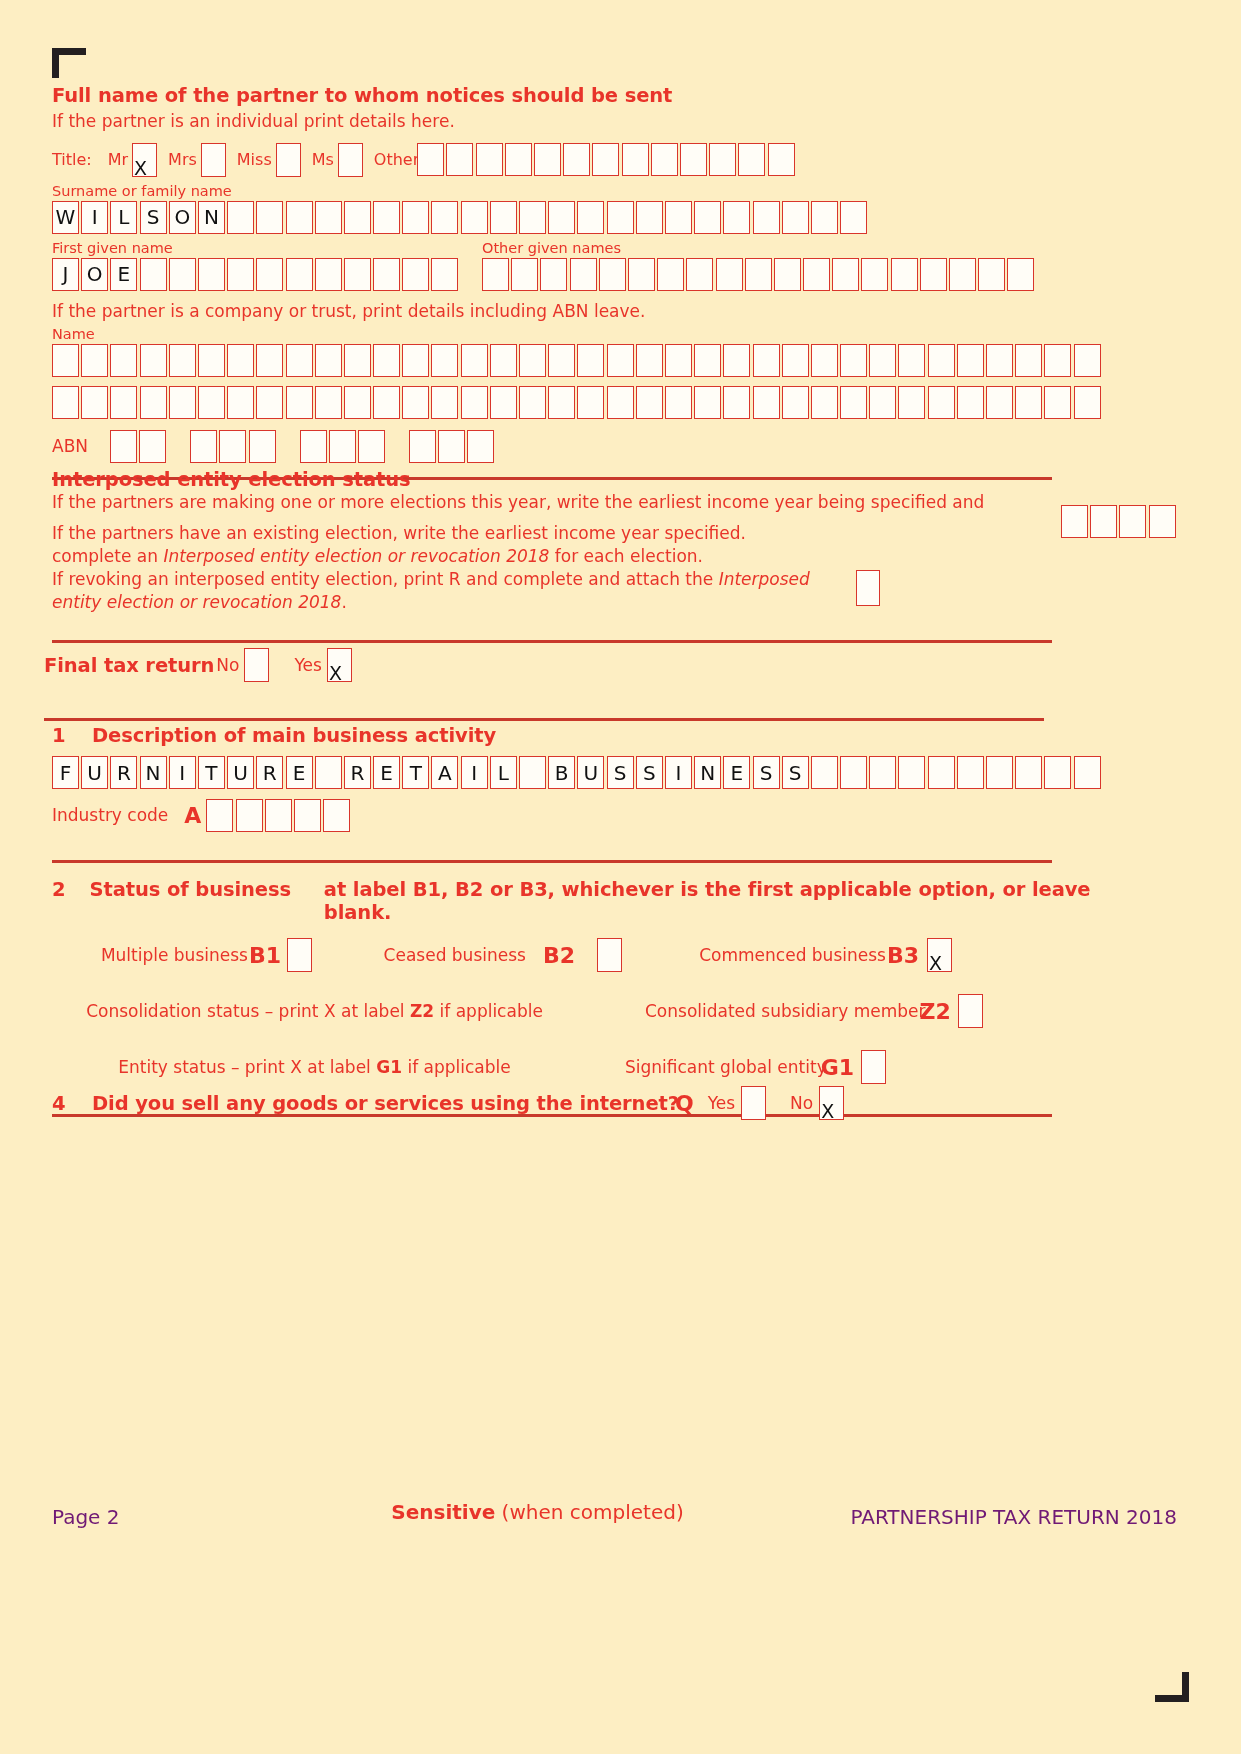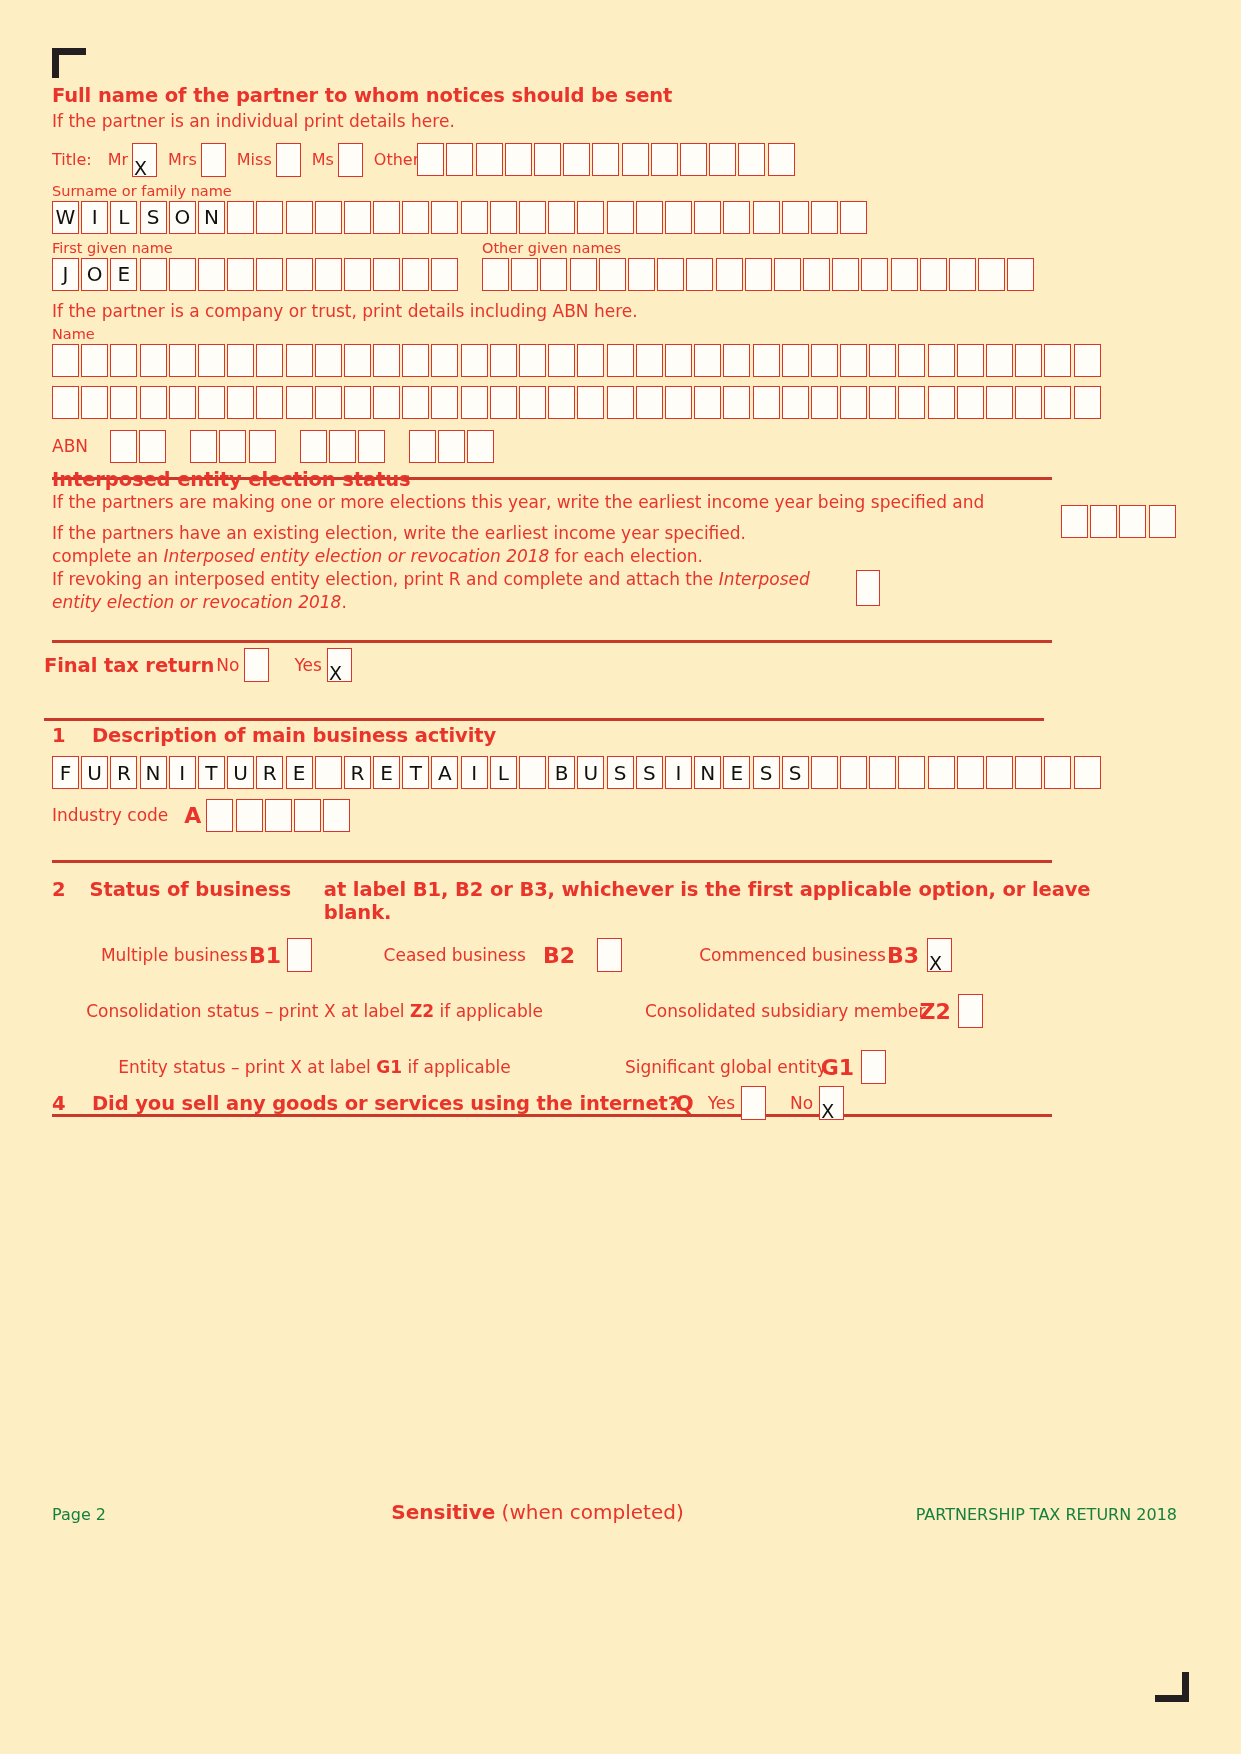--- a/index.html
+++ b/index.html
@@ -77,21 +77,21 @@
   }
 
   .lbl-bold { font-weight: bold; }
   .code-lbl {
     font-size: 22px; font-weight: bold; color: #e8342a;
   }
 
   
   .abs { position: absolute; }
 
-  .footer-txt { font-size: 16px; color: #15803d; }
+  .footer-txt { font-size: 20px; color: #701a75; }
   .sens { font-size: 20px; color: #e8342a; }
   .sens b { font-weight: bold; }
 </style>
 </head>
 <body>
 
 <div class="page">
 
   <div class="corner-tl"></div>
   <div class="corner-br"></div>
@@ -205,21 +205,21 @@
           <span class="cbox"></span>
           <span class="cbox"></span>
           <span class="cbox"></span>
           <span class="cbox"></span>
           <span class="cbox"></span>
           <span class="cbox"></span>
           <span class="cbox"></span>
         </div>
     </div>
 
-    <div class="body-txt" style="margin-top:9px;">If the partner is a company or trust, print details including ABN here.</div>
+    <div class="body-txt" style="margin-top:9px;">If the partner is a company or trust, print details including ABN leave.</div>
     <div class="small-lbl" style="margin-top:3px;">Name</div>
     <div class="boxrow" style="margin-top:2px;">
         <span class="cbox"></span>
         <span class="cbox"></span>
         <span class="cbox"></span>
         <span class="cbox"></span>
         <span class="cbox"></span>
         <span class="cbox"></span>
         <span class="cbox"></span>
         <span class="cbox"></span>

